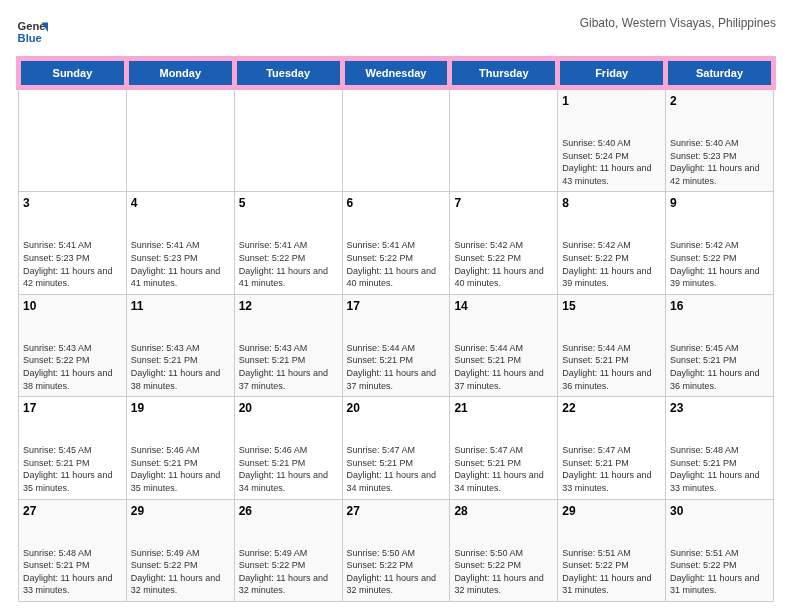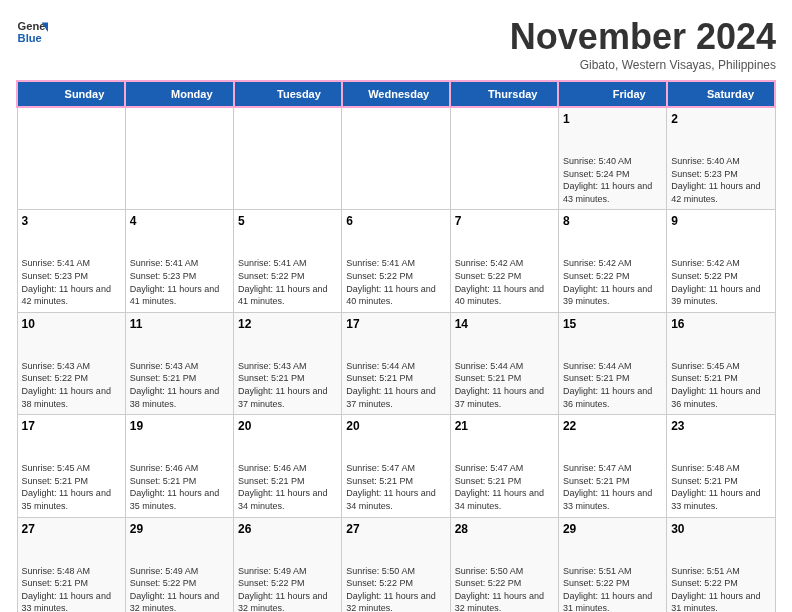--- a/index.html
+++ b/index.html
@@ -39,23 +39,23 @@
     }
     table {
       width: 100%;
       border-collapse: collapse;
       font-size: 10px;
     }
     thead tr th {
       background-color: #1a5fb4;
       color: #fff;
       padding: 6px 20px;
-      text-align: right;
+      text-align: center;
       font-size: 11px;
-      border: 2px solid #f9a8d4;
+      border: 5px solid #f9a8d4;
     }
     tbody tr td {
       border: 1px solid #ccc;
       vertical-align: top;
       padding: 4px;
       height: 80px;
       width: calc(100% / 7);
       background: #fff;
     }
     tbody tr:nth-child(odd) td {
@@ -82,21 +82,20 @@
 
 <div class="header-area">
   <div class="logo">
     <svg class="logo-icon" viewBox="0 0 40 40">
       <text x="2" y="18" font-size="14" font-weight="bold" fill="#333">General</text>
       <text x="2" y="32" font-size="14" font-weight="bold" fill="#1a5fb4">Blue</text>
       <polygon points="32,8 40,8 40,20" fill="#1a5fb4"></polygon>
     </svg>
   </div>
   <div class="title-area">
-    <div class="month-title">November 2024</div>
     <div class="location">Gibato, Western Visayas, Philippines</div>
   </div>
 </div>
 
 <table>
   <thead>
     <tr id="weekday-header">
         <th>Sunday</th>
         <th>Monday</th>
         <th>Tuesday</th>

